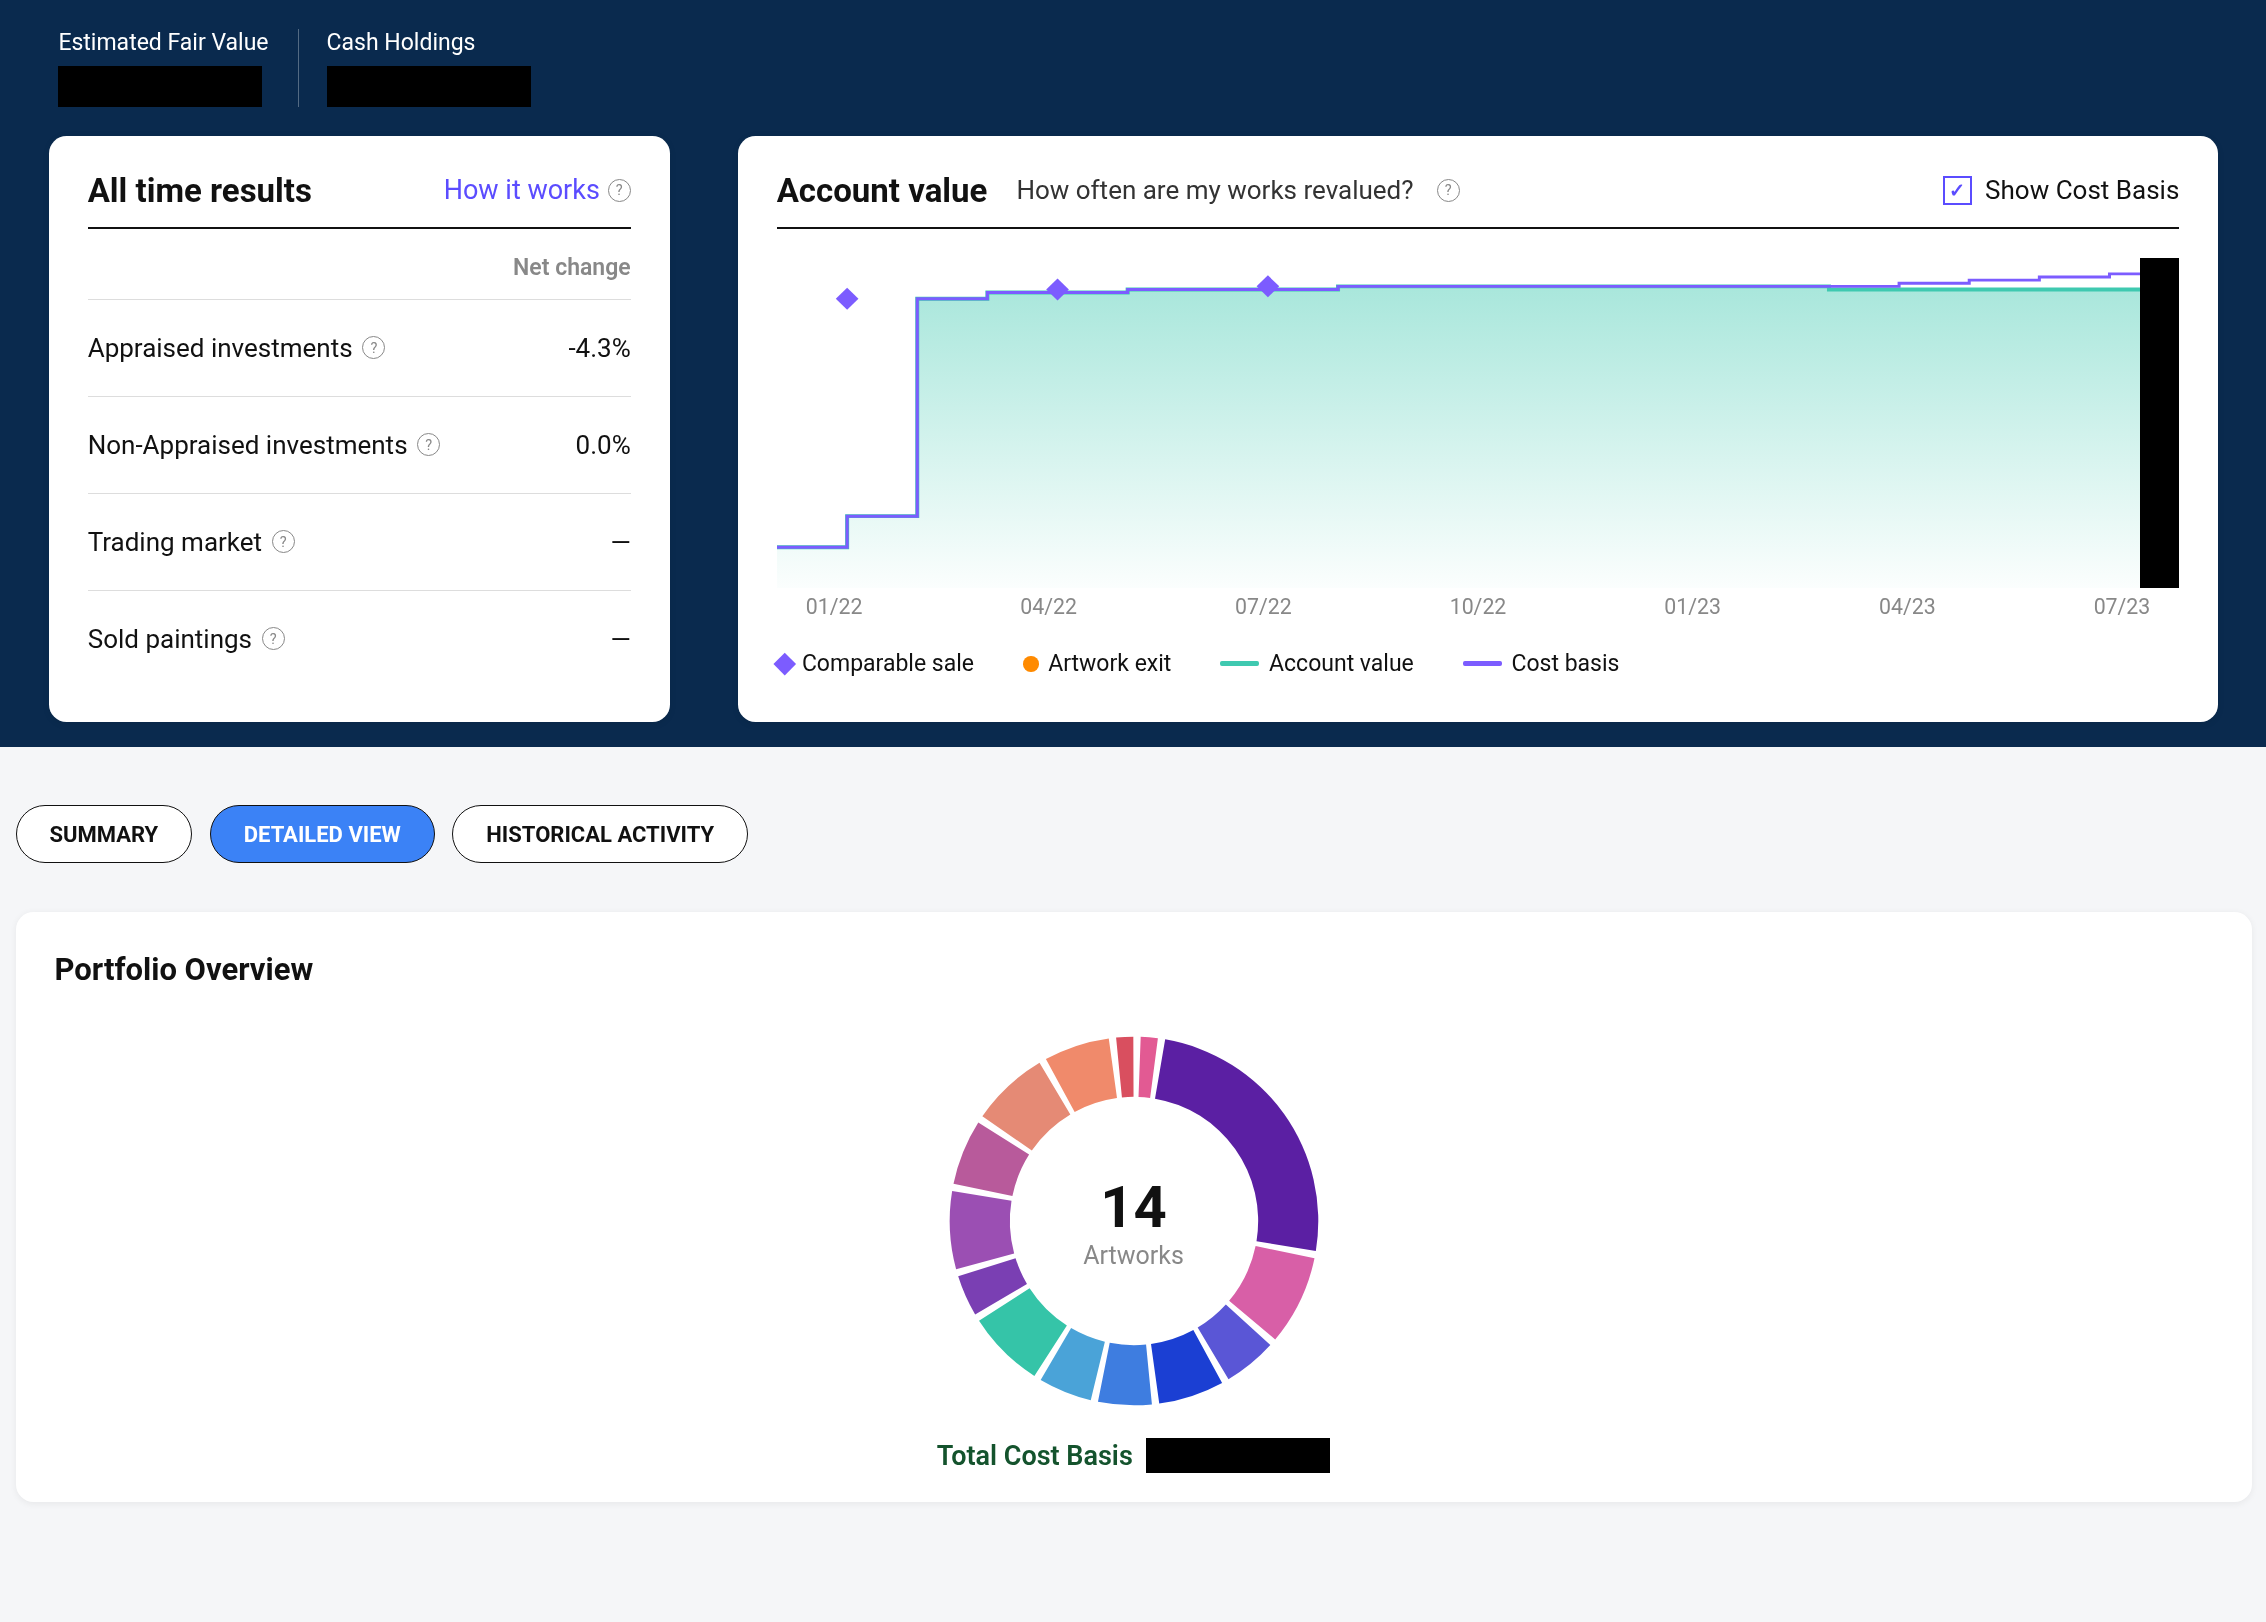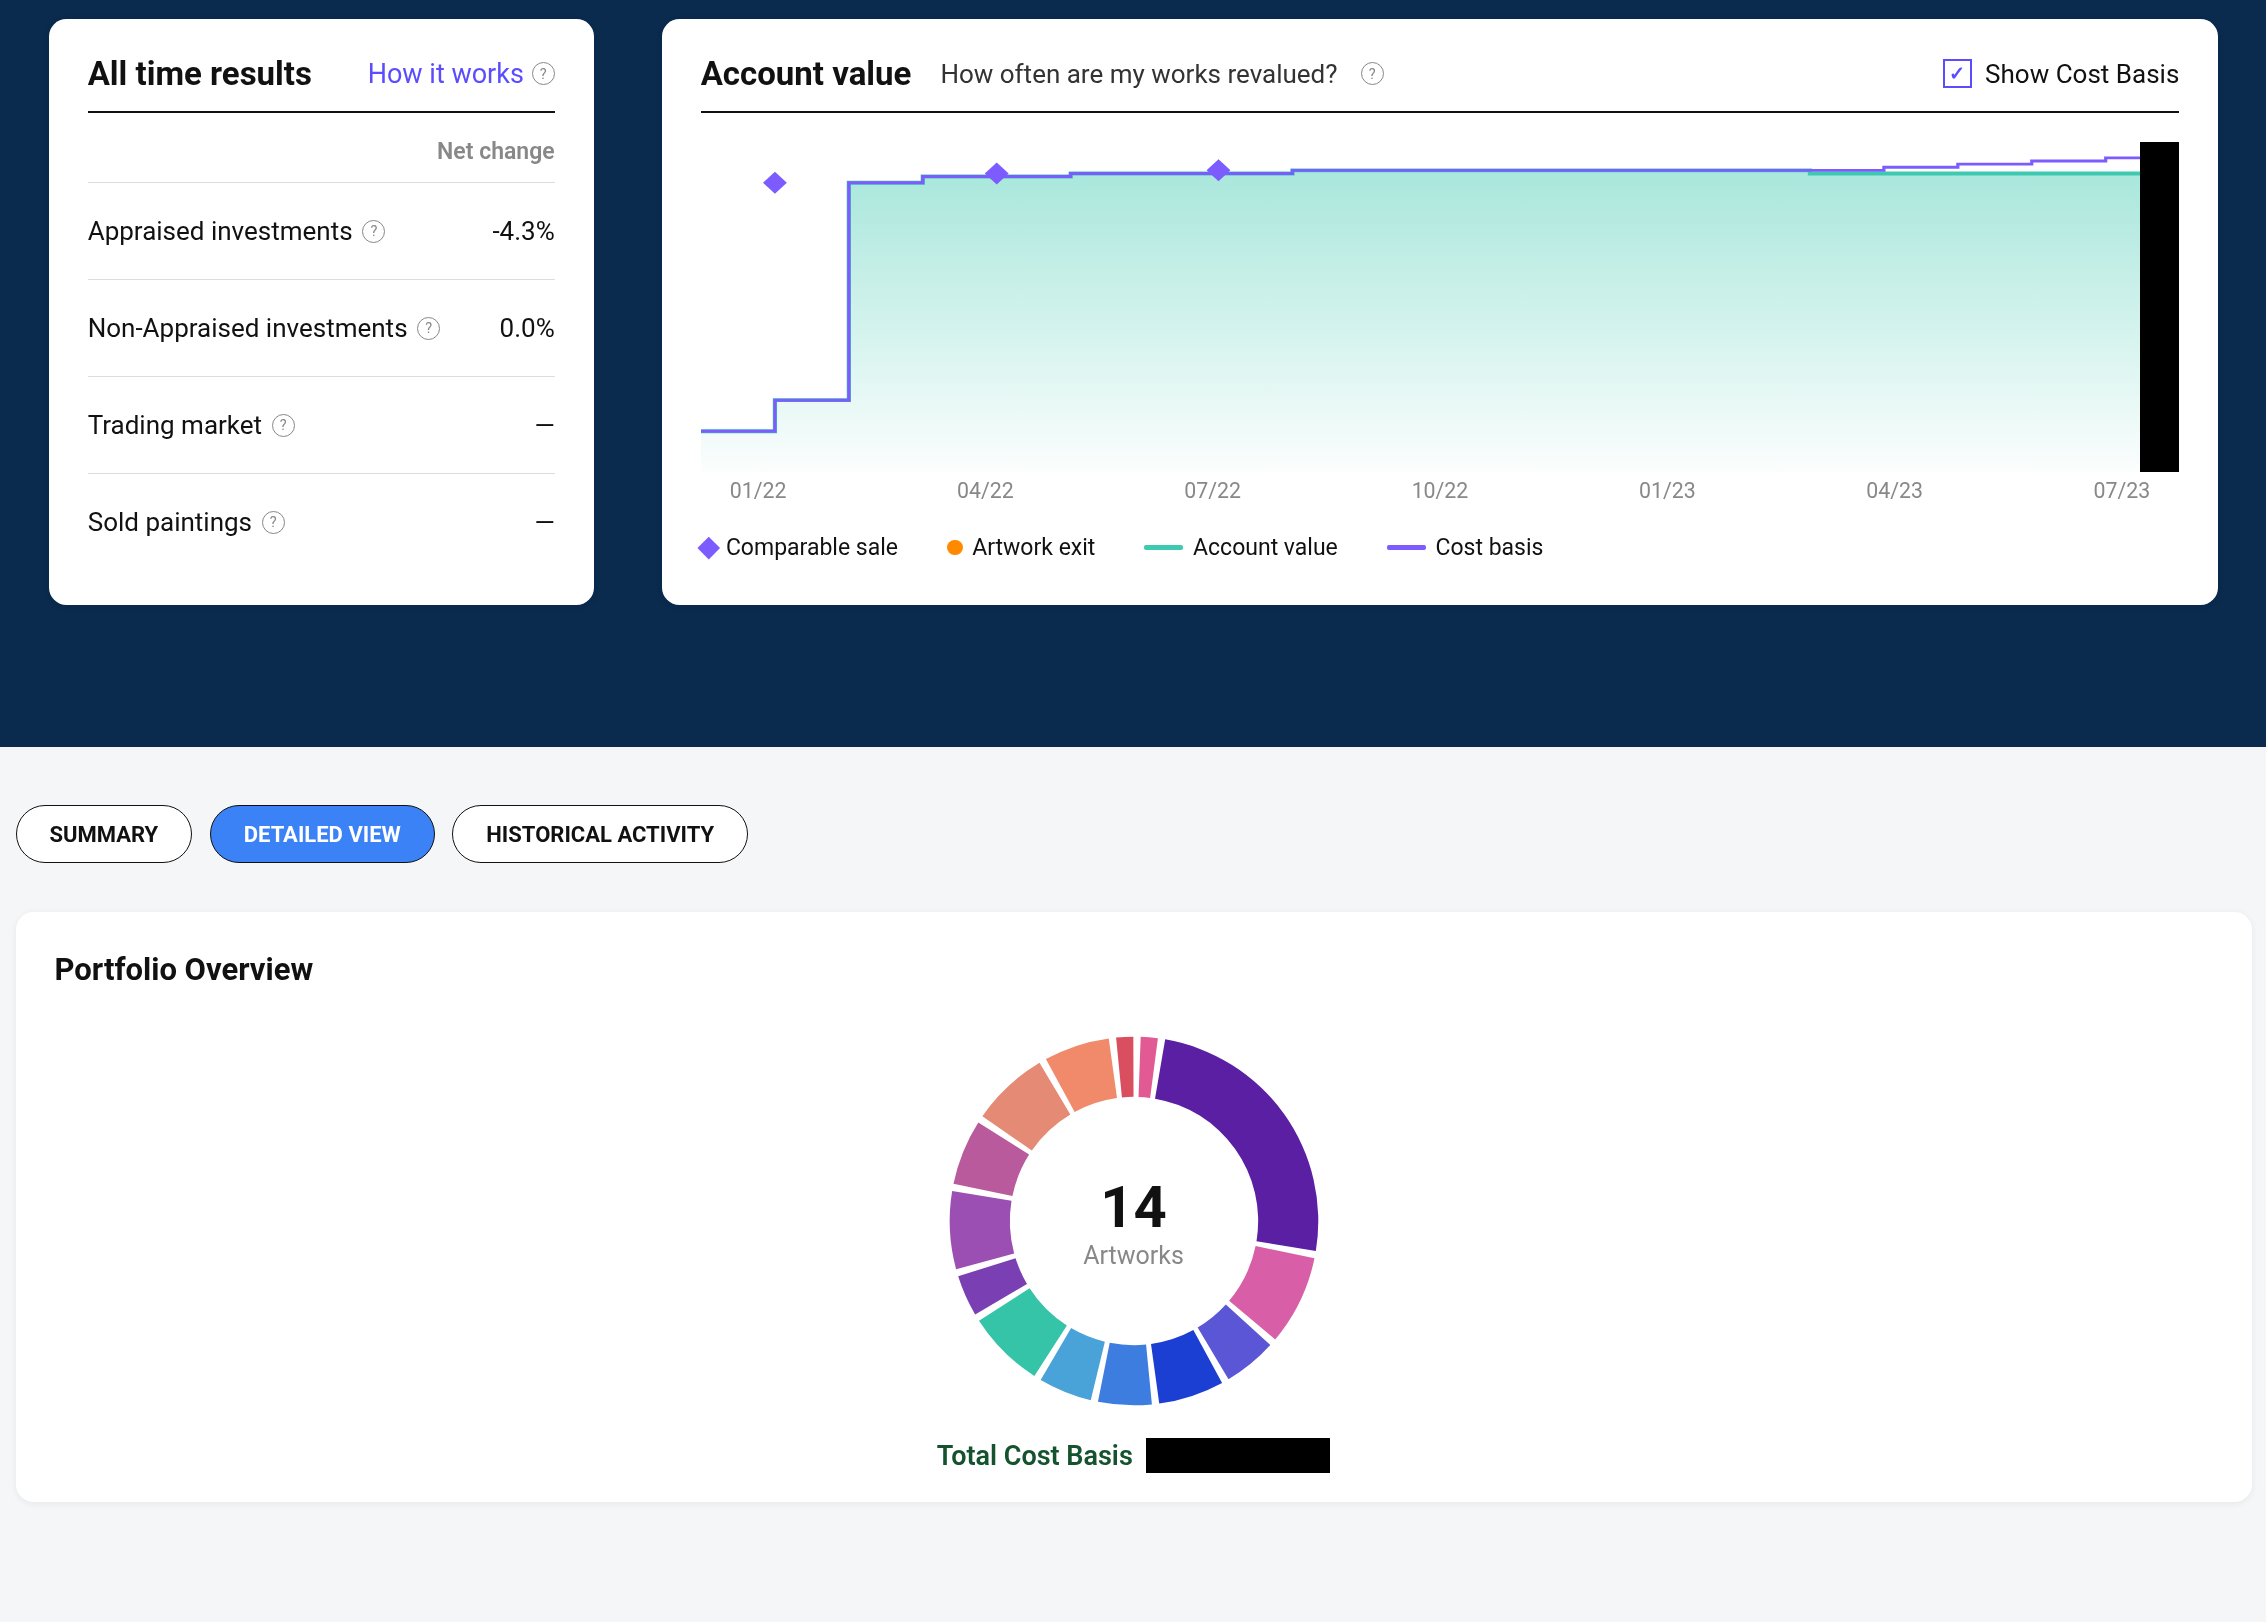--- a/index.html
+++ b/index.html
@@ -52,21 +52,21 @@
     gap: 68px;
     padding: 0 9.7px;
   }
   .card {
     background: #fff;
     border-radius: 17.5px;
     padding: 35px 39px;
     box-shadow: 0 1.9px 7.8px rgba(0,0,0,0.08);
   }
   .card-results {
-    width: 545px;
+    width: 621px;
   }
   .card-account {
     flex: 1;
     min-width: 0;
   }
   .results-header {
     display: flex;
     justify-content: space-between;
     align-items: center;
     border-bottom: 2.9px solid #111;
@@ -239,20 +239,30 @@
     font-size: 27px;
     color: #14532d;
     font-weight: 600;
   }
   .total-cost-redact { width: 184px; height: 35px; background: #000; }
 </style>
 </head>
 <body>
 
 <div class="top-banner">
+  <div class="metrics-row">
+    <div class="metric-block">
+      <div class="metric-label">Estimated Fair Value</div>
+      <div class="metric-redact"></div>
+    </div>
+    <div class="metric-block">
+      <div class="metric-label">Cash Holdings</div>
+      <div class="metric-redact"></div>
+    </div>
+  </div>
 
   <div class="cards-row">
 
     <div class="card card-results">
       <div class="results-header">
         <div class="results-title">All time results</div>
         <div class="how-link">
           <span>How it works</span>
           <span class="help-icon">?</span>
         </div>

